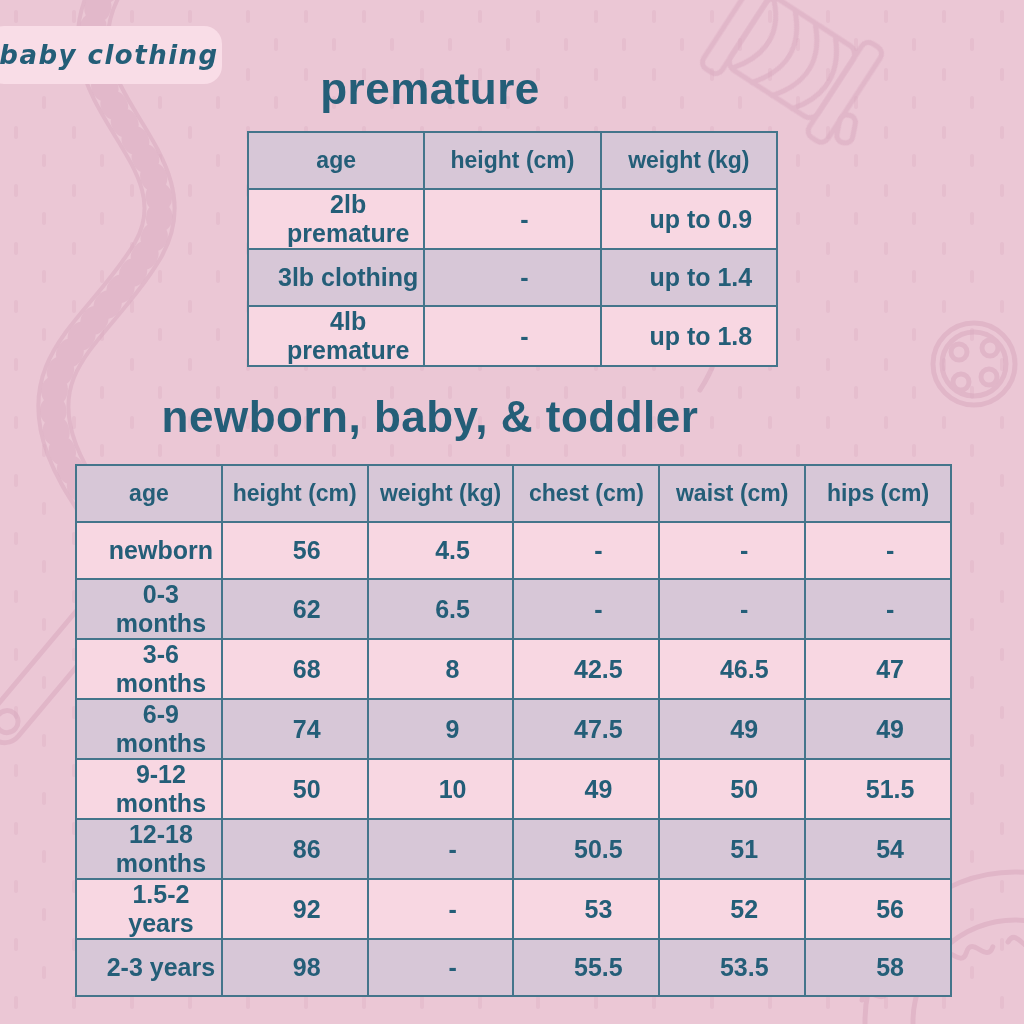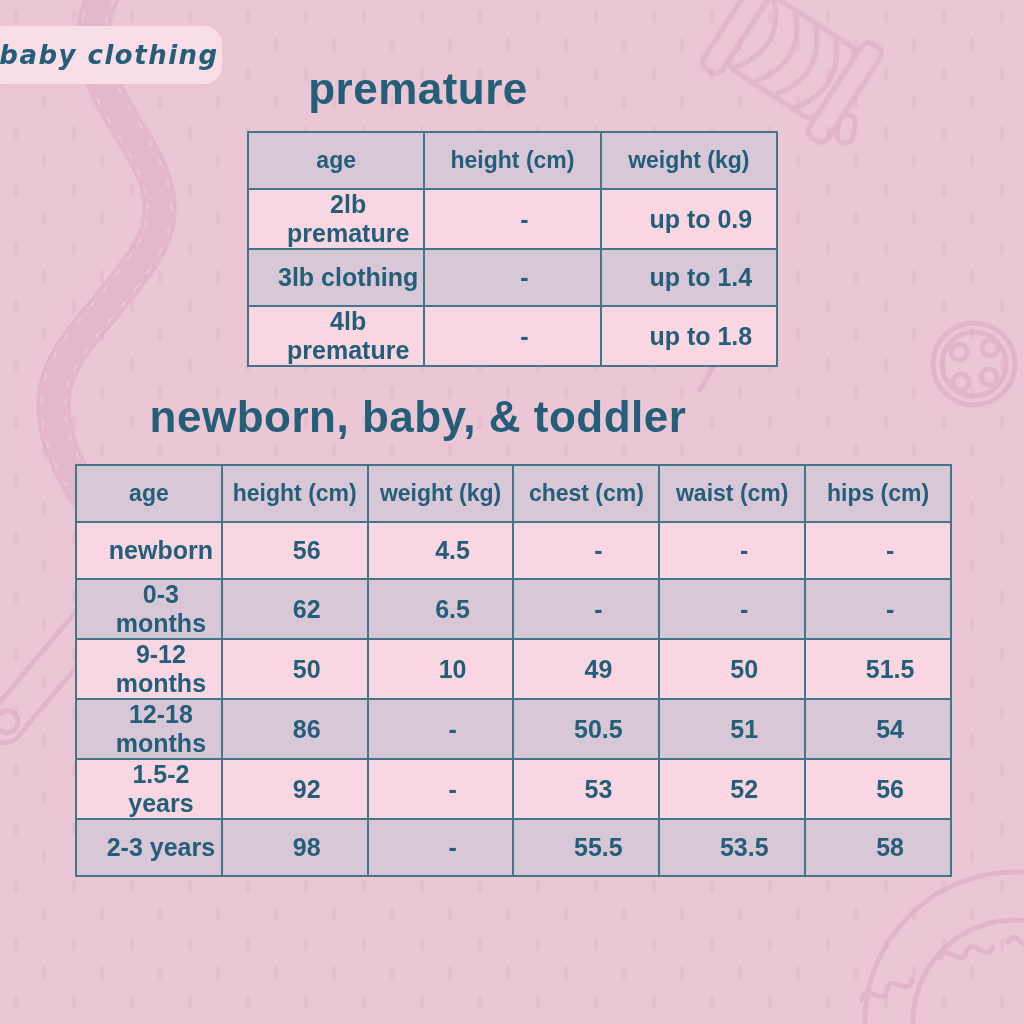--- a/index.html
+++ b/index.html
@@ -18,21 +18,21 @@
     display:flex;align-items:center;justify-content:center;
   }
   .badge-label{
     font-family:"DejaVu Sans",sans-serif;
     font-style:italic;font-weight:bold;
     font-size:26px;letter-spacing:1.5px;
     color:var(--c-text,#245e78);
     padding-left:10px;
   }
   .chart-title{
-    position:absolute;left:0;width:836px;margin:0;
+    position:absolute;left:12px;width:836px;margin:0;
     text-align:center;font-weight:bold;font-size:44px;
     letter-spacing:.5px;color:var(--c-text,#245e78);
   }
   #title-premature{top:64px;}
   #title-toddler{top:392px;text-align:center;}
   table{
     position:absolute;border-collapse:collapse;table-layout:fixed;
   }
   #tbl-premature{left:247px;top:131px;width:531px;}
   #tbl-toddler{left:75px;top:464px;width:877px;}
@@ -164,20 +164,36 @@
         </tr>
         <tr class="row-lav">
           <td>0-3 months</td>
           <td>62</td>
           <td>6.5</td>
           <td>-</td>
           <td>-</td>
           <td>-</td>
         </tr>
         <tr class="row-pink">
+          <td>3-6 months</td>
+          <td>68</td>
+          <td>8</td>
+          <td>42.5</td>
+          <td>46.5</td>
+          <td>47</td>
+        </tr>
+        <tr class="row-lav">
+          <td>6-9 months</td>
+          <td>74</td>
+          <td>9</td>
+          <td>47.5</td>
+          <td>49</td>
+          <td>49</td>
+        </tr>
+        <tr class="row-pink">
           <td>9-12 months</td>
           <td>50</td>
           <td>10</td>
           <td>49</td>
           <td>50</td>
           <td>51.5</td>
         </tr>
         <tr class="row-lav">
           <td>12-18 months</td>
           <td>86</td>

